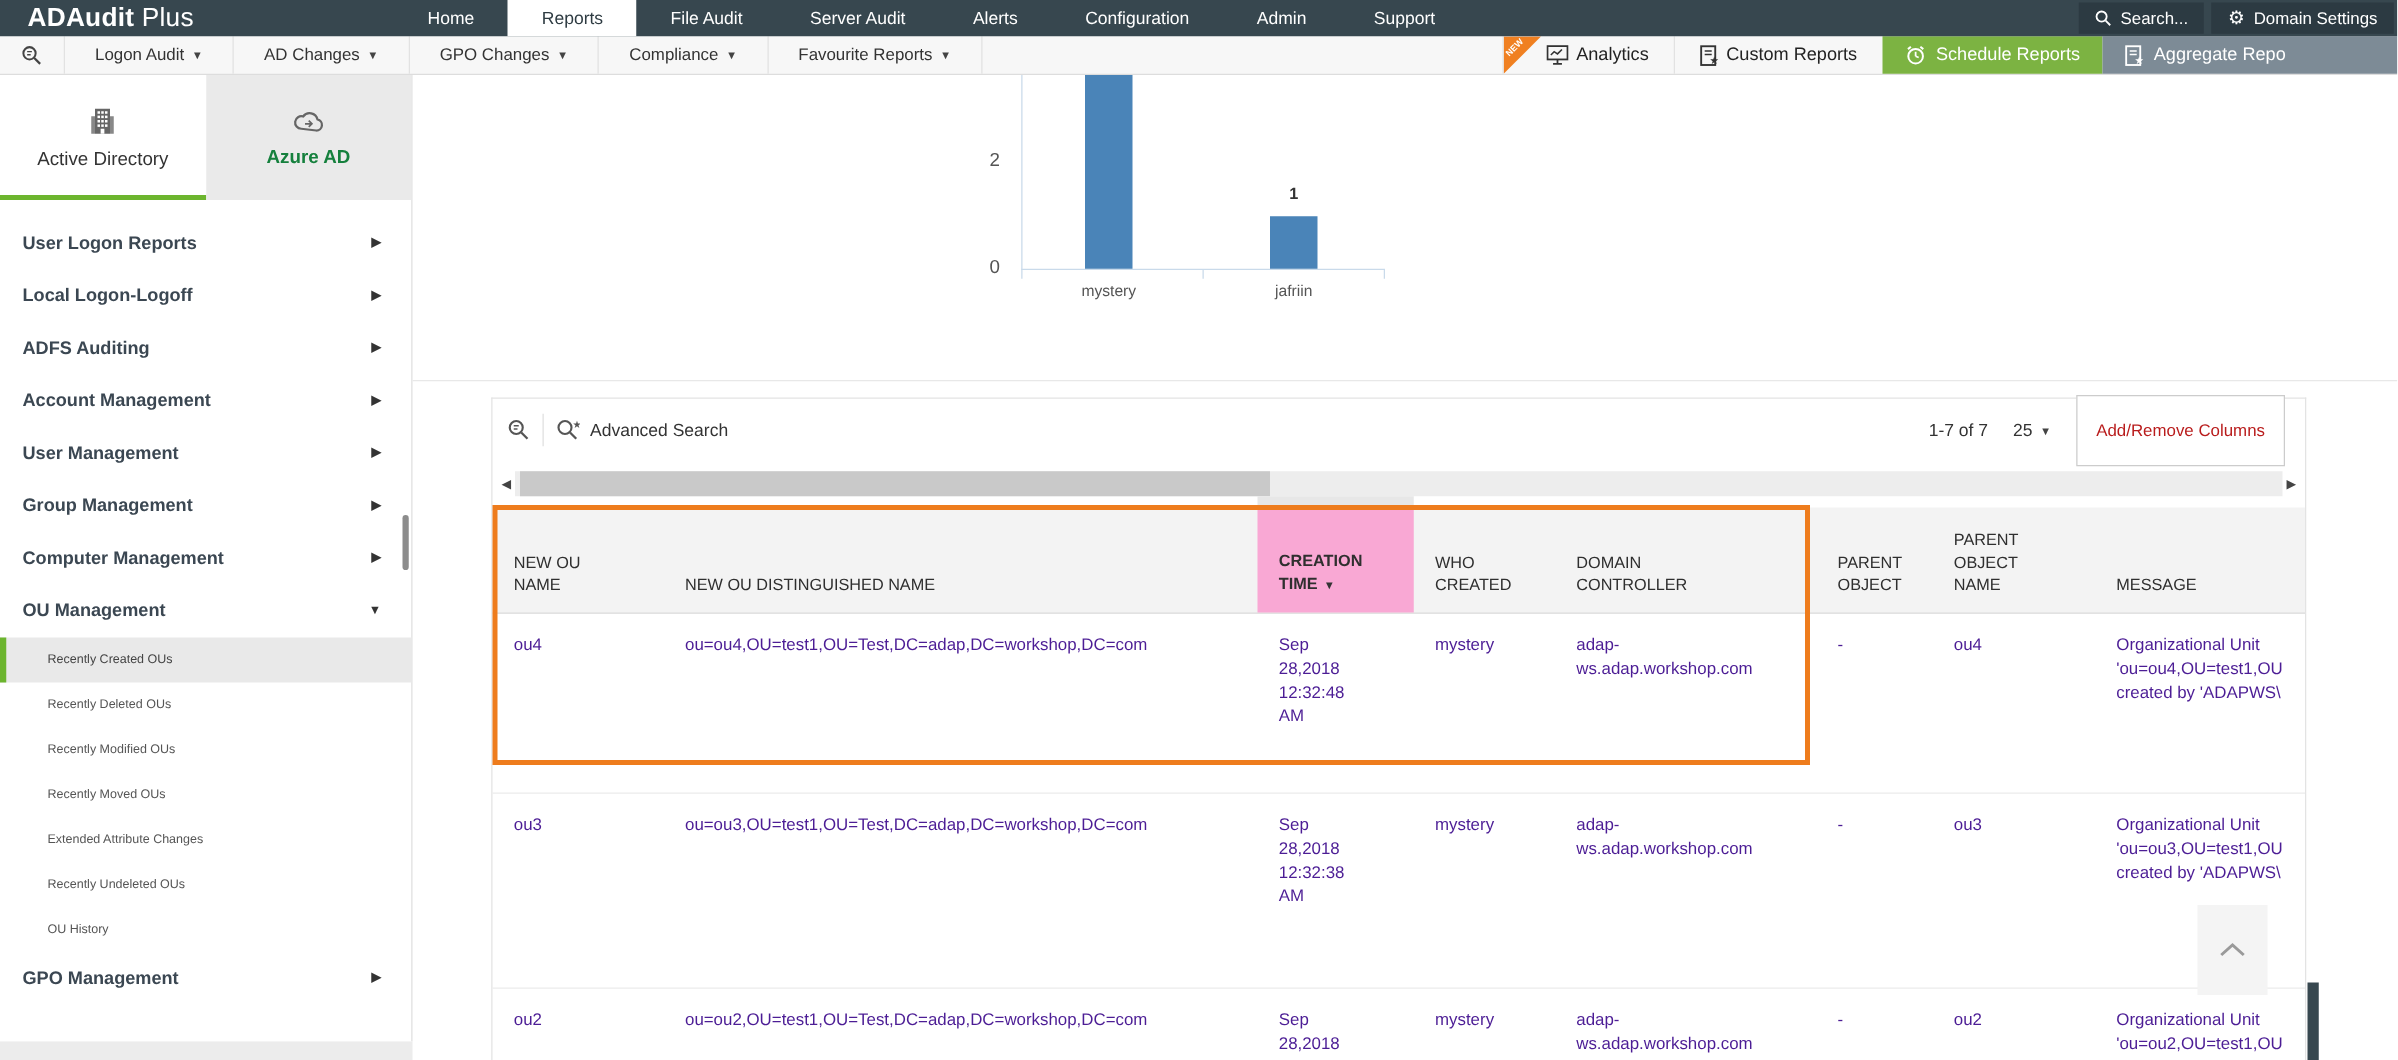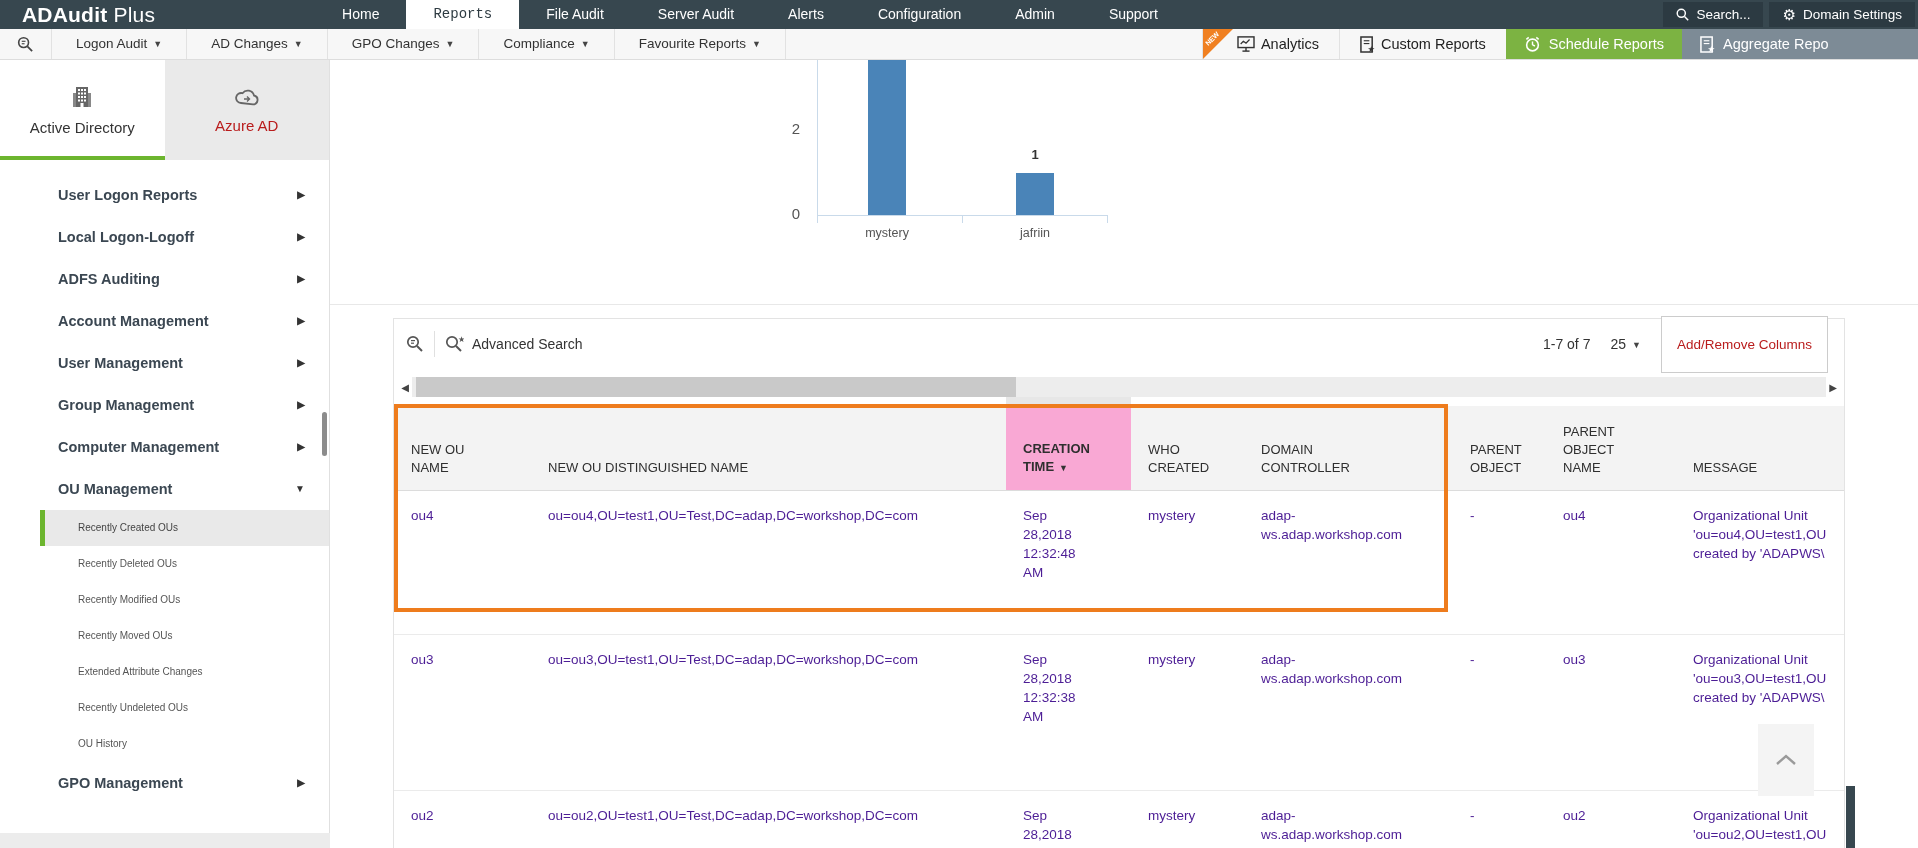--- a/index.html
+++ b/index.html
@@ -6,21 +6,21 @@
   html,body { background:#fff; }
   body { font-family:"Liberation Sans", sans-serif; }
   .page { position:relative; width:1918px; height:848px; background:#fff; overflow:hidden; }
 
   
   .topbar { position:absolute; left:0; top:0; width:1918px; height:29px; background:#37474f; display:flex; align-items:stretch; z-index:30; }
   .logo { color:#fff; font-size:21px; line-height:29px; padding:0 10px 0 22px; letter-spacing:.2px; white-space:nowrap; }
   .logo b { font-weight:bold; } .logo span { font-weight:normal; }
   .topnav { display:flex; margin-left:150px; }
   .topnav-item { color:#fff; font-size:14px; line-height:29px; padding:0 27px; cursor:pointer; white-space:nowrap; }
-  .topnav-item.active { background:#fff; color:#2e3b42;font-family:Liberation Mono, monospace; }
+  .topnav-item.active { background:#fff; color:#2e3b42; }
   .topbar-right { margin-left:auto; display:flex; }
   .topbtn { background:#2c3a42; color:#fff; font-size:13.5px; line-height:25px; margin:2px 3px; padding:0 13px; display:flex; align-items:center; gap:7px; cursor:pointer; white-space:nowrap; }
   .gear-glyph { font-size:15px; line-height:25px; }
 
   
   .toolbar2 { position:absolute; left:0; top:29px; width:1918px; height:31px; background:#f7f7f7; border-bottom:1px solid #ddd; display:flex; align-items:stretch; z-index:25; }
   .tb-left { display:flex; align-items:stretch; }
   .tb-iconbtn { width:52px; display:flex; align-items:center; justify-content:center; border-right:1px solid #e2e2e2; cursor:pointer; }
   .tb-menu { font-size:13.5px; color:#333; line-height:30px; padding:0 24px; border-right:1px solid #e2e2e2; cursor:pointer; white-space:nowrap; }
   .caret { font-size:9px; color:#444; vertical-align:1px; margin-left:6px; }
@@ -32,22 +32,22 @@
   .tb-cta { display:flex; align-items:center; gap:8px; color:#fff; font-size:14.5px; padding:0 18px; cursor:pointer; white-space:nowrap; }
   .cta-green { background:#7cb342; }
   .cta-slate { background:#7d8b96; width:236px; }
 
   
   .sidebar { position:absolute; left:0; top:60px; width:330px; height:773px; background:#fff; border-right:1px solid #e0e0e0; z-index:10; }
   .side-tabs { display:flex; height:100px; }
   .side-tab { width:165px; display:flex; flex-direction:column; align-items:center; justify-content:center; gap:10px; font-size:15px; color:#333; cursor:pointer; position:relative; }
   .side-tab.active { background:#fff; }
   .side-tab.active::after { content:""; position:absolute; left:0; bottom:0; width:100%; height:4px; background:#6cb52e; }
-  .side-tab.inactive { background:#eaeaea; color:#b91c1c; }
-  .side-menu { padding-top:14px;margin-left:40px; }
+  .side-tab.inactive { background:#eaeaea; color:#15803d;font-weight:bold; }
+  .side-menu { padding-top:14px; }
   .smi { position:relative; height:42px; line-height:42px; padding-left:18px; font-size:14.5px; font-weight:bold; color:#3b4752; cursor:pointer; white-space:nowrap; }
   .smi .arr { position:absolute; right:24px; top:0; font-size:10px; color:#333; }
   .ssub { position:relative; height:36px; line-height:36px; padding-left:38px; font-size:10px; color:#555; cursor:pointer; white-space:nowrap; }
   .ssub.selected { background:#e9e9e9; border-left:5px solid #6cb52e; padding-left:33px; color:#444; }
   .side-scroll-thumb { position:absolute; right:2px; top:352px; width:5px; height:44px; background:#8c8c8c; border-radius:3px; }
   .side-footer { position:absolute; left:0; top:833px; width:330px; height:15px; background:#ececec; }
 
   
   .chart-panel { position:absolute; left:330px; top:60px; width:1588px; height:245px; background:#fff; border-bottom:1px solid #e8e8e8; }
   .axis-y { position:absolute; left:487px; top:0; width:1px; height:156px; background:#c9daea; }

